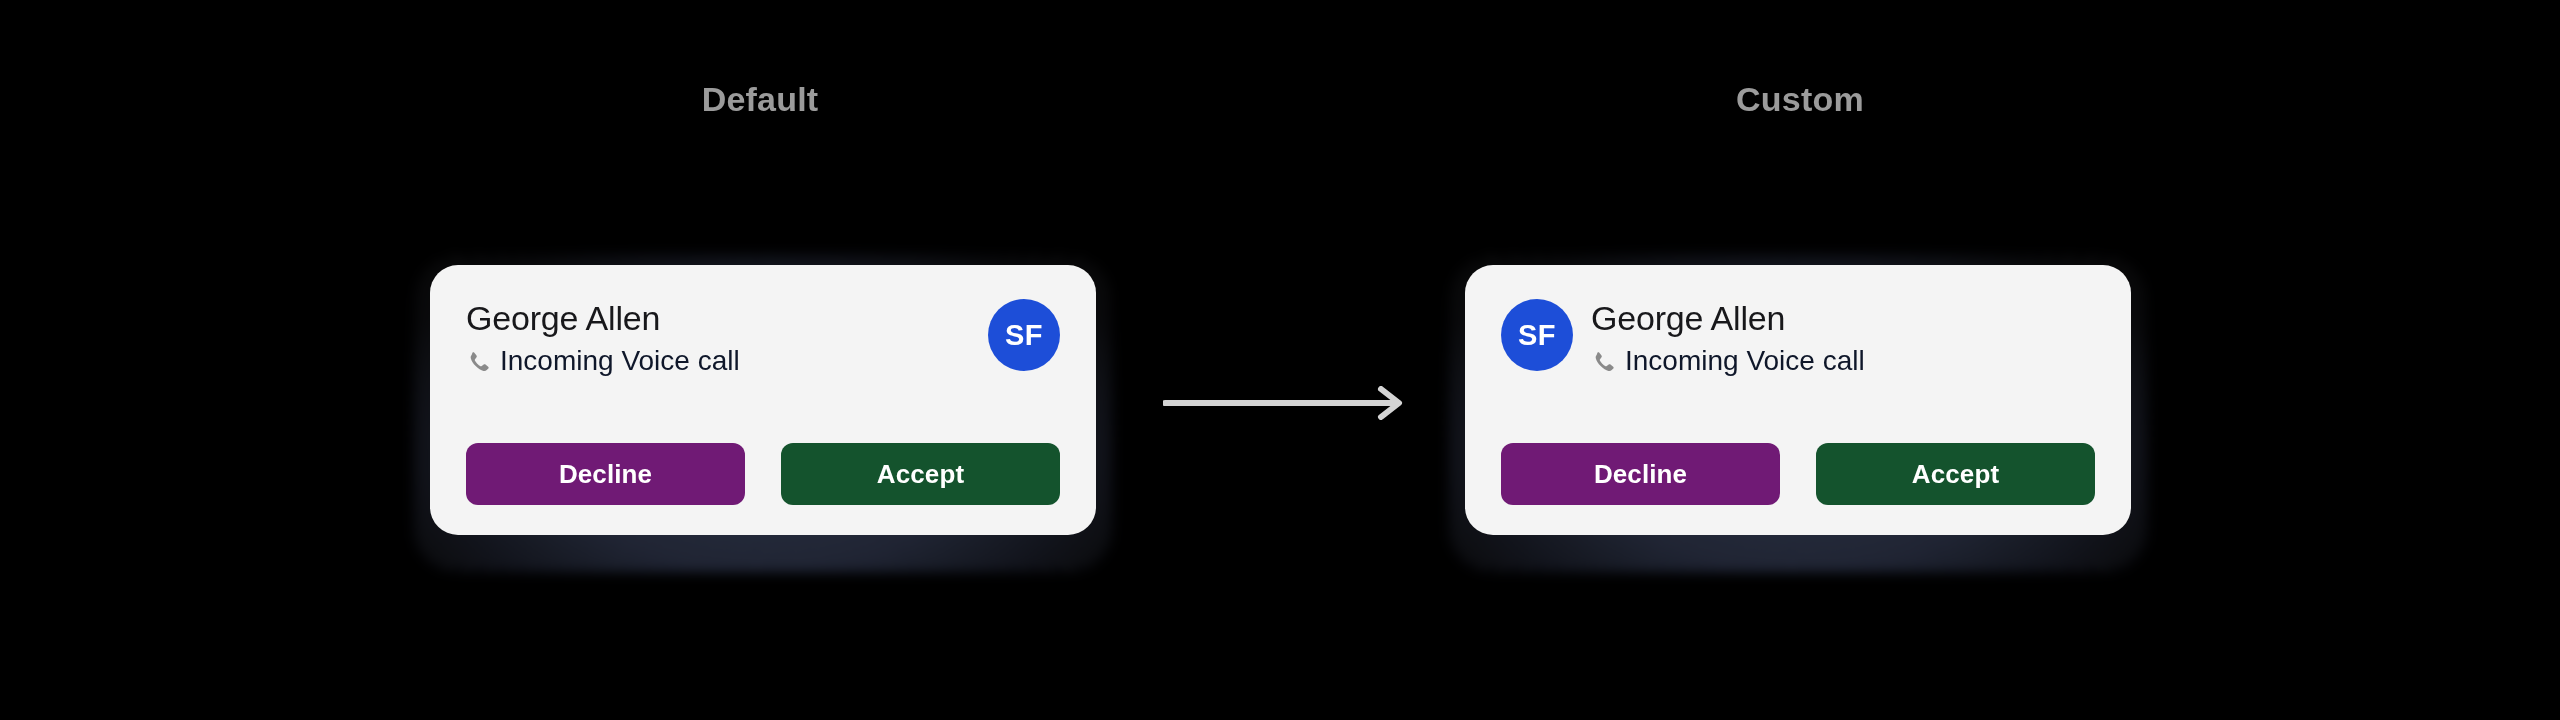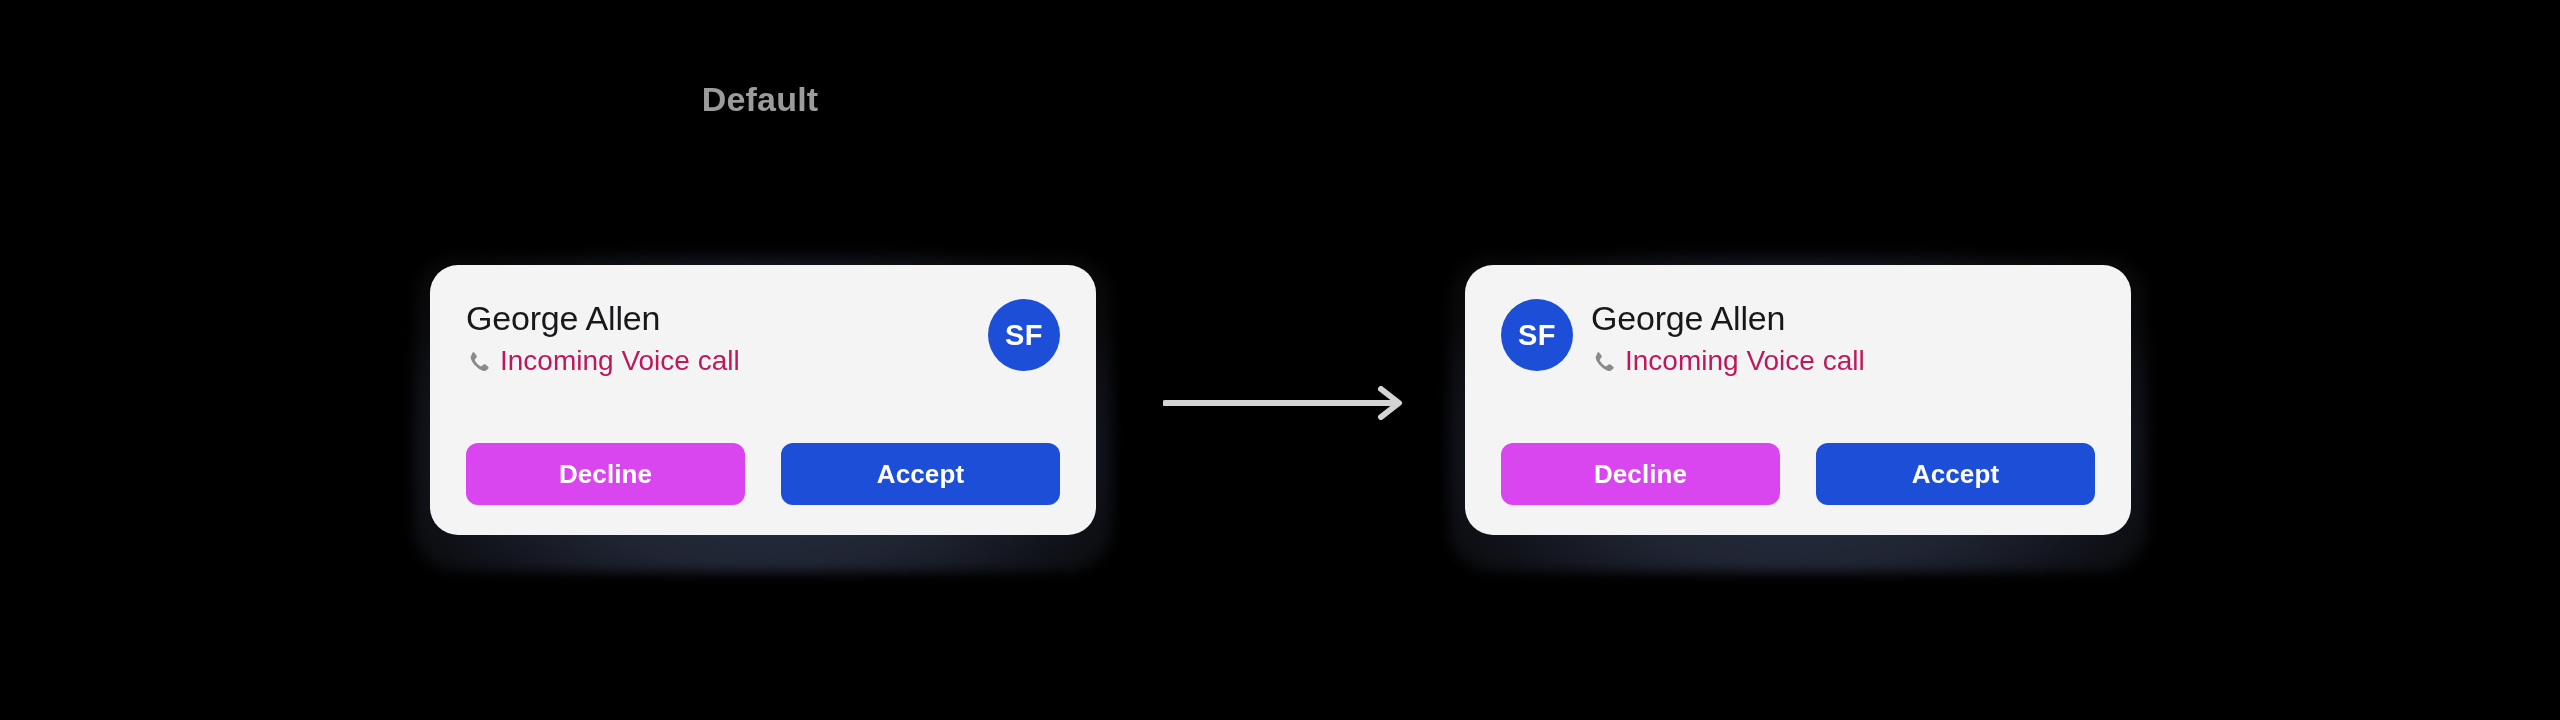--- a/index.html
+++ b/index.html
@@ -111,21 +111,21 @@
     white-space: nowrap;
   }
 
   .caller-sub {
     margin-top: 8px;
     display: flex;
     align-items: center;
     gap: 9px;
     font-size: 28px;
     font-weight: 400;
-    color: #be185d;
+    color: #0f172a;
     line-height: 1.15;
     white-space: nowrap;
   }
 
   .phone-icon {
     display: inline-flex;
     width: 25px;
     height: 25px;
     flex: 0 0 auto;
     transform: translateY(1px);
@@ -162,40 +162,41 @@
     color: #ffffff;
     font-family: "Liberation Sans", sans-serif;
     font-size: 26px;
     font-weight: 700;
     cursor: pointer;
     display: flex;
     align-items: center;
     justify-content: center;
     letter-spacing: 0.1px;
   }
-  .action-btn.decline { background: #d946ef; }
-  .action-btn.accept  { background: #1d4ed8; }
+  .action-btn.decline { background: #701a75; }
+  .action-btn.accept  { background: #14532d; }
 
   
   .arrow {
     position: absolute;
     left: 1163px;
     top: 386px;
     width: 245px;
     height: 34px;
   }
   .arrow svg { width: 100%; height: 100%; display: block; }
 </style>
 </head>
 <body>
 
 <div class="stage">
 
   <div class="col-label left">Default</div>
 
+  <div class="col-label right">Custom</div>
 
   <div class="card-wrap left">
     <div class="card-shadow"></div>
 
     <div class="card">
 
       <div class="card-head avatar-right">
 
         <div class="caller-block">
           <div class="caller-name">George Allen</div>

